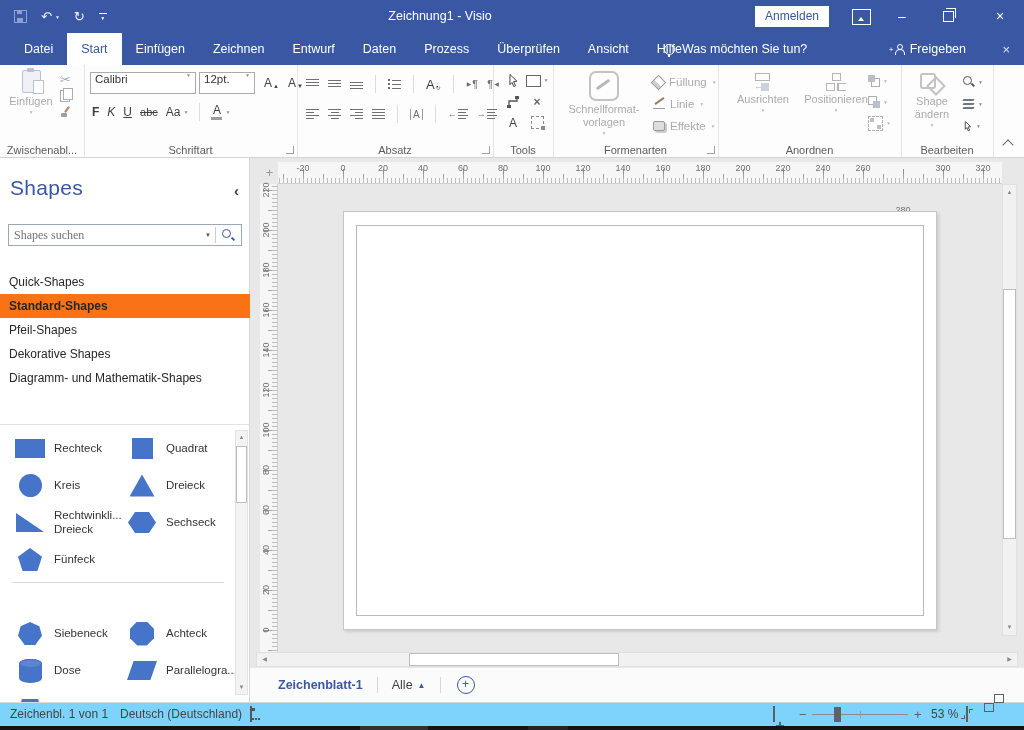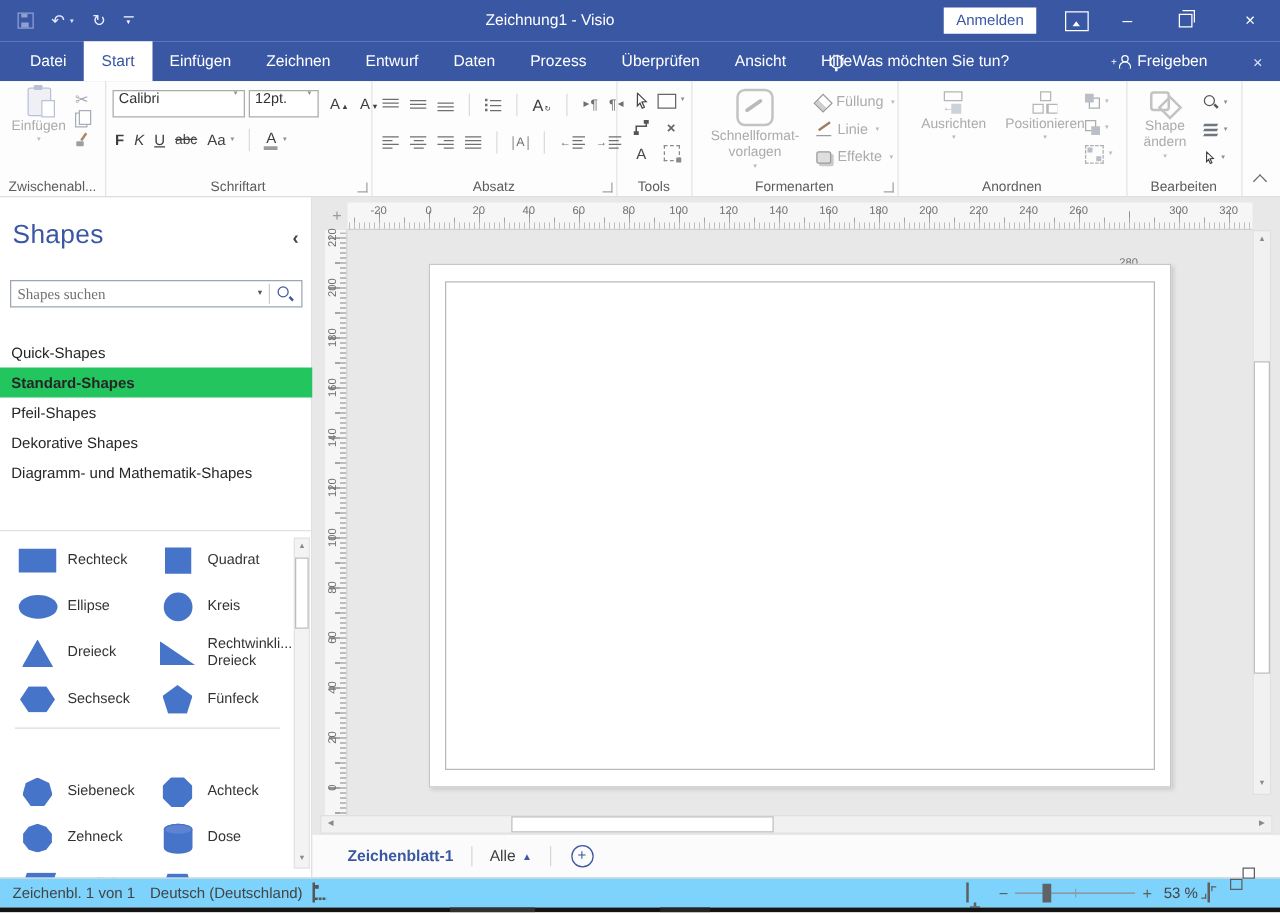--- a/index.html
+++ b/index.html
@@ -137,21 +137,21 @@
   .panel-collapse{position:absolute;right:10px;top:24px;font-size:15px;color:#444;font-weight:bold}
   .search{position:absolute;left:8px;top:66px;width:234px;height:22px;border:1px solid #9ba7b4;background:#fff;display:flex;align-items:center;box-sizing:border-box}
   .search input{flex:1;border:none;outline:none;font-size:12px;color:#737373;padding:0 5px;font-family:Liberation Serif, serif;background:transparent}
   .search .sdrop{font-size:6px;color:#555;padding:0 4px}
   .search .sdiv{width:1px;height:16px;background:#c9ced6}
   .ic-search{width:13px;height:13px;position:relative;margin:0 6px}
   .ic-search::before{content:"";position:absolute;left:0;top:0;width:7px;height:7px;border:1.5px solid #3a57a4;border-radius:50%}
   .ic-search::after{content:"";position:absolute;left:9px;top:9px;width:4px;height:2px;background:#3a57a4;transform:rotate(45deg)}
   .sections{position:absolute;left:0;top:112px;width:250px}
   .sec{height:24px;line-height:24px;padding-left:9px;font-size:12px;color:#262626;display:flex;align-items:center;gap:16px}
-  .sec.selected{background:#22c55e;font-weight:bold}
+  .sec.selected{background:#f97316;font-weight:bold}
   .sec .arrow{font-size:8px;color:#444}
   .panel-divider{position:absolute;left:0;top:266px;width:250px;height:1px;background:#e2e2e2}
   .shapegrid{position:absolute;left:6px;top:272px;width:226px;display:grid;grid-template-columns:112px 112px;grid-auto-rows:37px}
   .shape-item{display:flex;align-items:center;gap:8px;padding-left:8px}
   .shape-item .icwrap{width:32px;display:flex;justify-content:center;flex:none}
   .shape-item .slabel{font-size:11.5px;color:#333;line-height:1.15;white-space:pre-line}
   .griddiv{grid-column:1/-1;height:9px;display:flex;align-items:center}
   .griddiv i{display:block;width:100%;height:1px;background:#dcdcdc;margin:0 6px}
   .shp{background:#4674c9}
   .shp-rect{width:30px;height:19px}
@@ -523,26 +523,20 @@
           <span class="slabel">Rechteck</span>
         </div>
         <div class="shape-item">
           <span class="icwrap">
             <span class="shp shp-square"></span>
           </span>
           <span class="slabel">Quadrat</span>
         </div>
         <div class="shape-item">
           <span class="icwrap">
-            <span class="shp shp-ellipse"></span>
-          </span>
-          <span class="slabel">Ellipse</span>
-        </div>
-        <div class="shape-item">
-          <span class="icwrap">
             <span class="shp shp-circle"></span>
           </span>
           <span class="slabel">Kreis</span>
         </div>
         <div class="shape-item">
           <span class="icwrap">
             <span class="shp shp-triangle"></span>
           </span>
           <span class="slabel">Dreieck</span>
         </div>
@@ -572,26 +566,20 @@
           <span class="icwrap">
             <span class="shp shp-heptagon"></span>
           </span>
           <span class="slabel">Siebeneck</span>
         </div>
         <div class="shape-item">
           <span class="icwrap">
             <span class="shp shp-octagon"></span>
           </span>
           <span class="slabel">Achteck</span>
-        </div>
-        <div class="shape-item">
-          <span class="icwrap">
-            <span class="shp shp-decagon"></span>
-          </span>
-          <span class="slabel">Zehneck</span>
         </div>
         <div class="shape-item">
           <span class="icwrap">
             <span class="shp shp-cylinder"></span>
           </span>
           <span class="slabel">Dose</span>
         </div>
         <div class="shape-item">
           <span class="icwrap">
             <span class="shp shp-parallelogram"></span>

